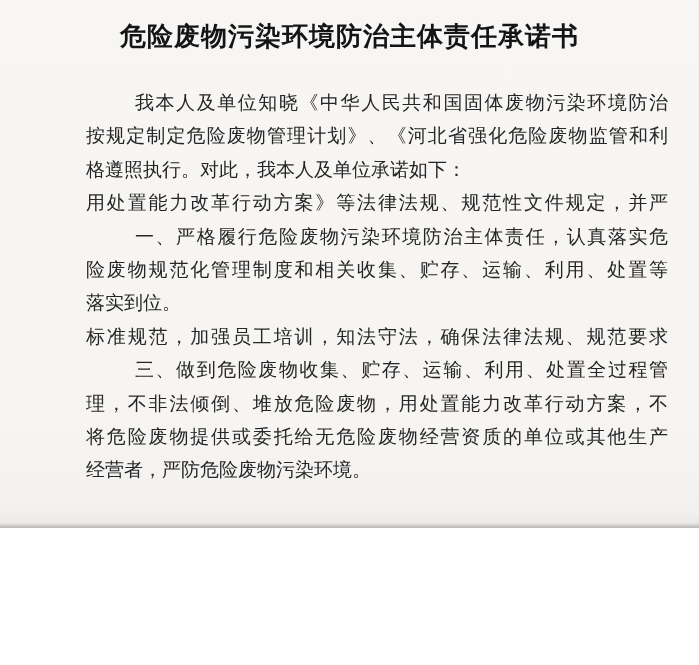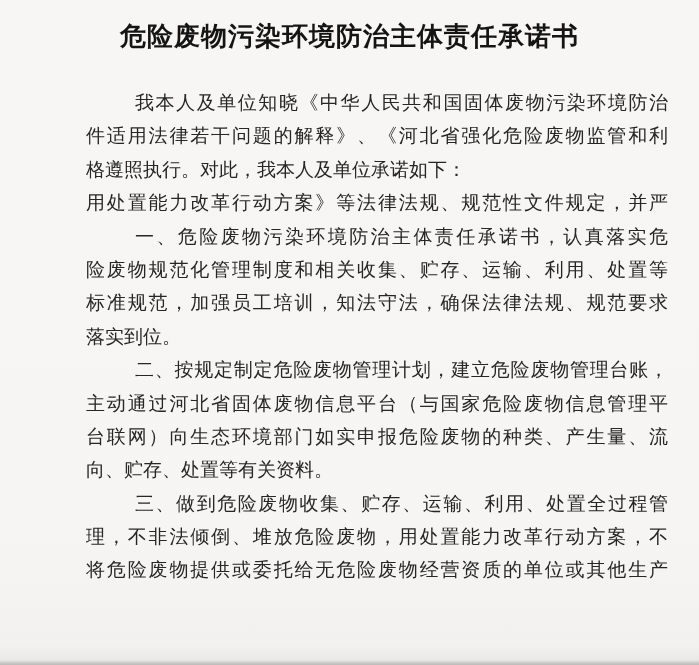--- a/index.html
+++ b/index.html
@@ -8,21 +8,21 @@
   }
   body {
     width: 699px;
     height: 665px;
     overflow: hidden;
     font-family: "Liberation Serif", "DejaVu Serif", serif;
   }
   .page {
     position: relative;
     width: 699px;
-    height: 665px;
+    height: 528px;
     background: linear-gradient(180deg, #f7f6f4 0%, #f6f5f3 80%, #f2f1ef 97%, #e7e6e4 100%);
     box-sizing: border-box;
   }
   .doc-title {
     margin: 0;
     padding-top: 18px;
     height: 38px;
     line-height: 38px;
     text-align: center;
     font-size: 26px;
@@ -68,42 +68,37 @@
 <body>
 
 <div class="page">
 
   <h1 class="doc-title">危险废物污染环境防治主体责任承诺书</h1>
 
   <div class="doc-body">
 
     <p class="para">
       <span class="ln first">我本人及单位知晓《中华人民共和国固体废物污染环境防治</span>
-      <span class="ln">件适用法律若干问题的解释》、《河北省强化危险废物监管和利</span>
+      <span class="ln">按规定制定危险废物管理计划》、《河北省强化危险废物监管和利</span>
       <span class="ln last">格遵照执行。对此，我本人及单位承诺如下：</span>
       <span class="ln">用处置能力改革行动方案》等法律法规、规范性文件规定，并严</span>
     </p>
 
     <p class="para">
-      <span class="ln first">一、危险废物污染环境防治主体责任承诺书，认真落实危</span>
+      <span class="ln first">一、严格履行危险废物污染环境防治主体责任，认真落实危</span>
       <span class="ln">险废物规范化管理制度和相关收集、贮存、运输、利用、处置等</span>
+      <span class="ln last">落实到位。</span>
       <span class="ln">标准规范，加强员工培训，知法守法，确保法律法规、规范要求</span>
-      <span class="ln last">落实到位。</span>
     </p>
 
-    <p class="para">
-      <span class="ln first">二、按规定制定危险废物管理计划，建立危险废物管理台账，</span>
-      <span class="ln">主动通过河北省固体废物信息平台（与国家危险废物信息管理平</span>
-      <span class="ln">台联网）向生态环境部门如实申报危险废物的种类、产生量、流</span>
-      <span class="ln last">向、贮存、处置等有关资料。</span>
-    </p>
 
     <p class="para">
       <span class="ln first">三、做到危险废物收集、贮存、运输、利用、处置全过程管</span>
       <span class="ln">理，不非法倾倒、堆放危险废物，用处置能力改革行动方案，不</span>
       <span class="ln">将危险废物提供或委托给无危险废物经营资质的单位或其他生产</span>
+      <span class="ln last">经营者，严防危险废物污染环境。</span>
     </p>
 
   </div>
 
   <div class="page-bottom-shadow"></div>
 
 </div>
 
 </body></html>

